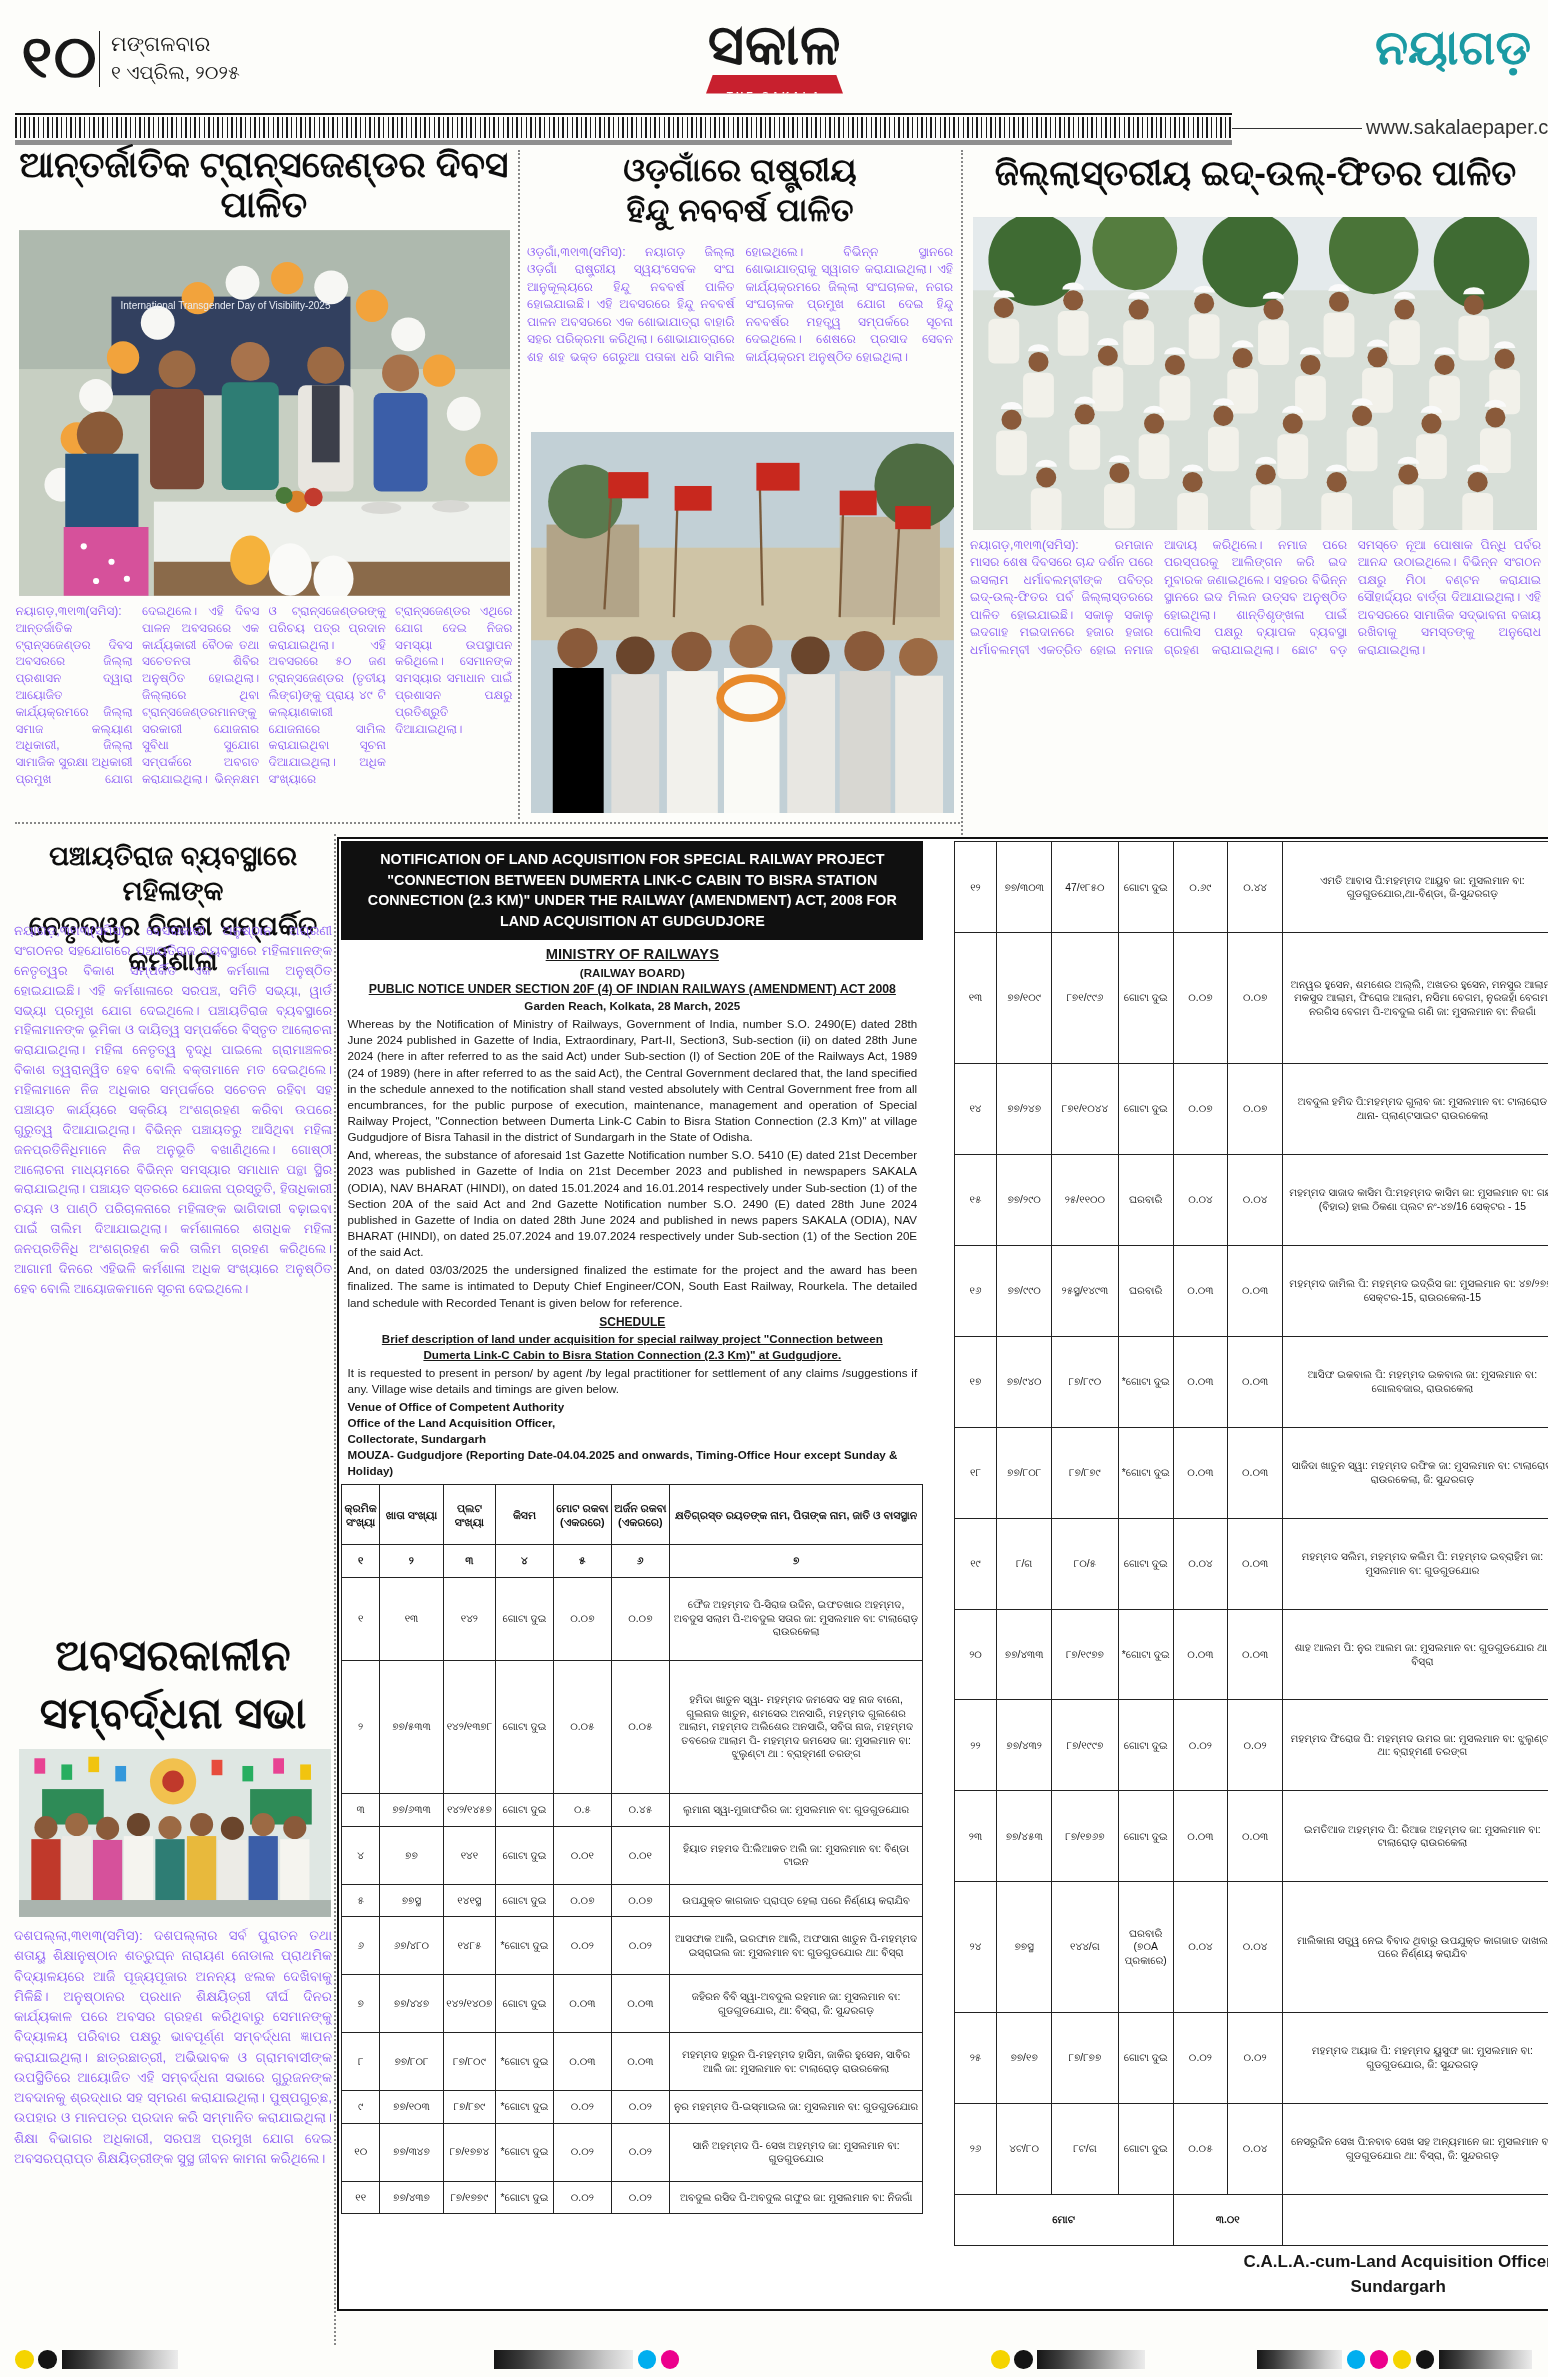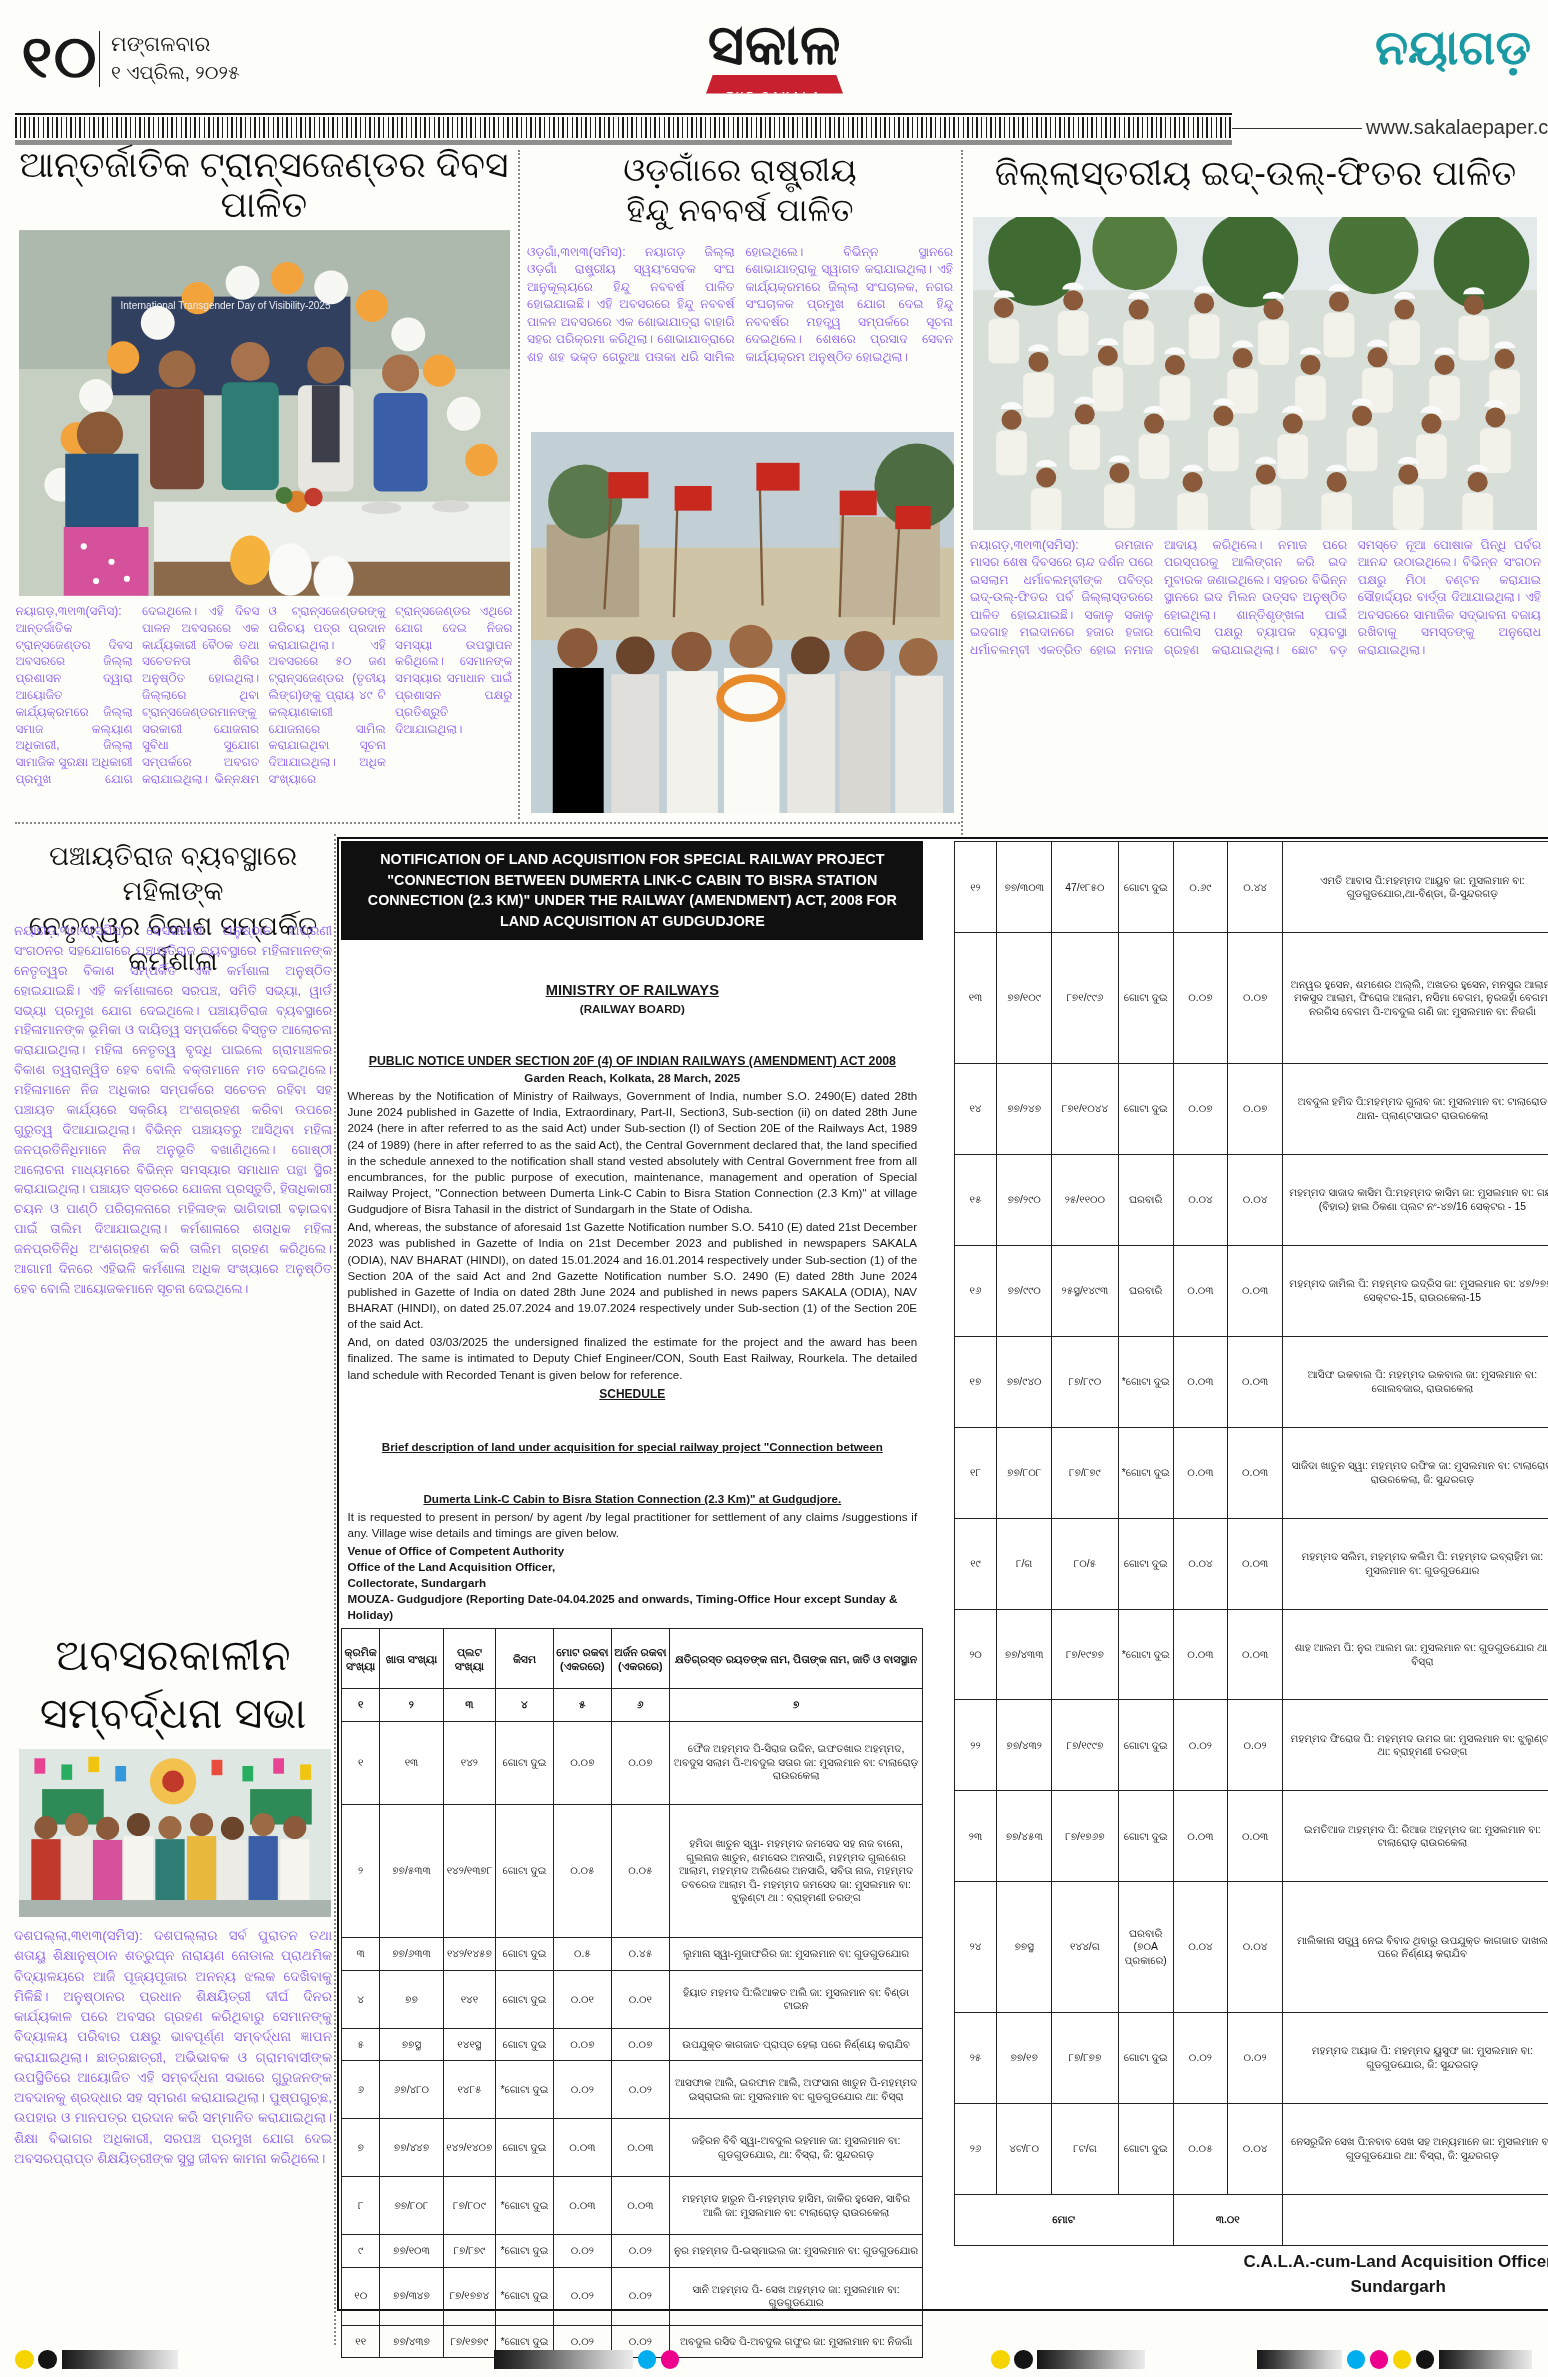--- a/index.html
+++ b/index.html
@@ -17,21 +17,21 @@
   #edition{right:17px;top:20px;font-size:48px;font-weight:bold;color:#1b9aa3;}
   #rule-top{left:15.4px;top:113px;width:1217px;height:1.5px;background:#111;}
   #stripes{left:15.4px;top:117px;width:1217px;height:21px;background:repeating-linear-gradient(90deg,#1c1c1c 0 1.5px,transparent 1.5px 4.6px);}
   #graybar{left:15.4px;top:140px;width:1217px;height:5.4px;background:#8f8f8f;}
   #weblink-line{left:1232px;top:128px;width:130px;border-top:1.5px solid #333;}
   #website{left:1366px;top:116px;font-size:20px;color:#333;}
   
   .vdot{border-left:2.3px dotted #888;}
   .hdot{border-top:2.3px dotted #888;}
   
-  .headline{font-weight:normal;color:#0d0d0d;line-height:1.12;}
+  .headline{font-weight:bold;color:#0d0d0d;line-height:1.12;}
   #h-trans{left:15.4px;top:145px;width:497px;font-size:36px;text-align:center;}
   #h-hindu{left:527px;top:150px;width:426px;font-size:32px;text-align:center;line-height:1.25;}
   #h-eid{left:970px;top:153px;width:571px;font-size:35px;text-align:center;}
   #h-work{left:14px;top:839px;width:318px;font-size:27px;text-align:center;line-height:1.3;}
   #h-retire{left:14px;top:1626px;width:318px;font-size:43px;text-align:center;line-height:1.35;}
   
   .body-txt{text-align:justify;color:#8b5cf6;}
   #b-trans{left:15.4px;top:603px;width:497px;height:214px;font-size:12px;line-height:1.4;column-count:4;column-gap:9.3px;overflow:hidden;}
   #b-hindu{left:527px;top:244px;width:426px;height:184px;font-size:12.3px;line-height:1.42;column-count:2;column-gap:10.8px;overflow:hidden;}
   #b-eid{left:970px;top:537px;width:571px;height:295px;font-size:12.3px;line-height:1.42;column-count:3;column-gap:10.8px;overflow:hidden;}
@@ -40,21 +40,21 @@
   
   .photo{overflow:hidden;background:#ccc;}
   .photo svg{display:block;}
   #banner-text{left:110px;top:299px;width:231px;color:#e8ecf5;font-size:10px;text-align:center;line-height:1.3;}
   
   #notice{left:337px;top:837px;width:1198px;height:1470px;border:2.3px solid #111;background:#fff;padding-left:28px;}
   #notice-left{position:absolute;left:2.3px;top:2.3px;width:582px;}
   #notice-band{background:#101010;color:#fff;padding:7.7px 10.8px;font-size:14.3px;font-weight:bold;text-align:center;line-height:1.45;}
   #notice-text{padding:4.6px 6.2px 0 6.2px;font-size:11.6px;line-height:1.4;}
   .nt-center{text-align:center;font-weight:bold;}
-  .nt-u{text-decoration:underline;margin-top:36px;}
+  .nt-u{text-decoration:underline;}
   .nt-par{text-align:justify;margin:1.5px 0;}
   .nt-bold{font-weight:bold;}
   .nt-sched{text-align:center;font-weight:bold;text-decoration:underline;font-size:12px;margin-top:3.1px;}
   
   table.land{border-collapse:collapse;width:100%;}
   table.land td,table.land th{border:1.2px solid #222;font-size:10.4px;padding:1.5px 2.3px;text-align:center;vertical-align:middle;color:#111;line-height:1.3;}
   table.land th{font-weight:bold;font-size:10.8px;}
   #ltable-wrap{margin-top:4.6px;}
   #ltable-wrap table{height:730px;}
   #rtable-wrap{position:absolute;right:2.3px;top:2.3px;width:609px;height:1405px;}

